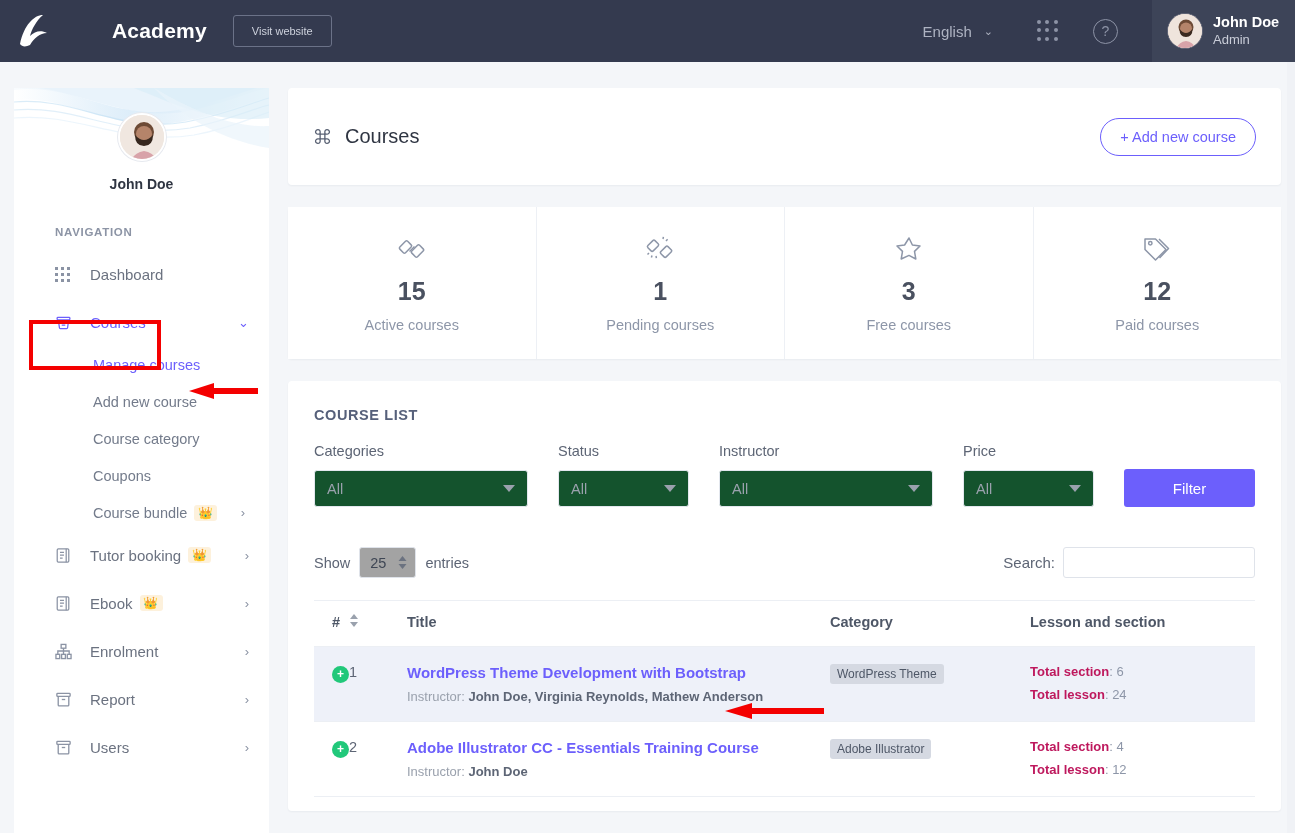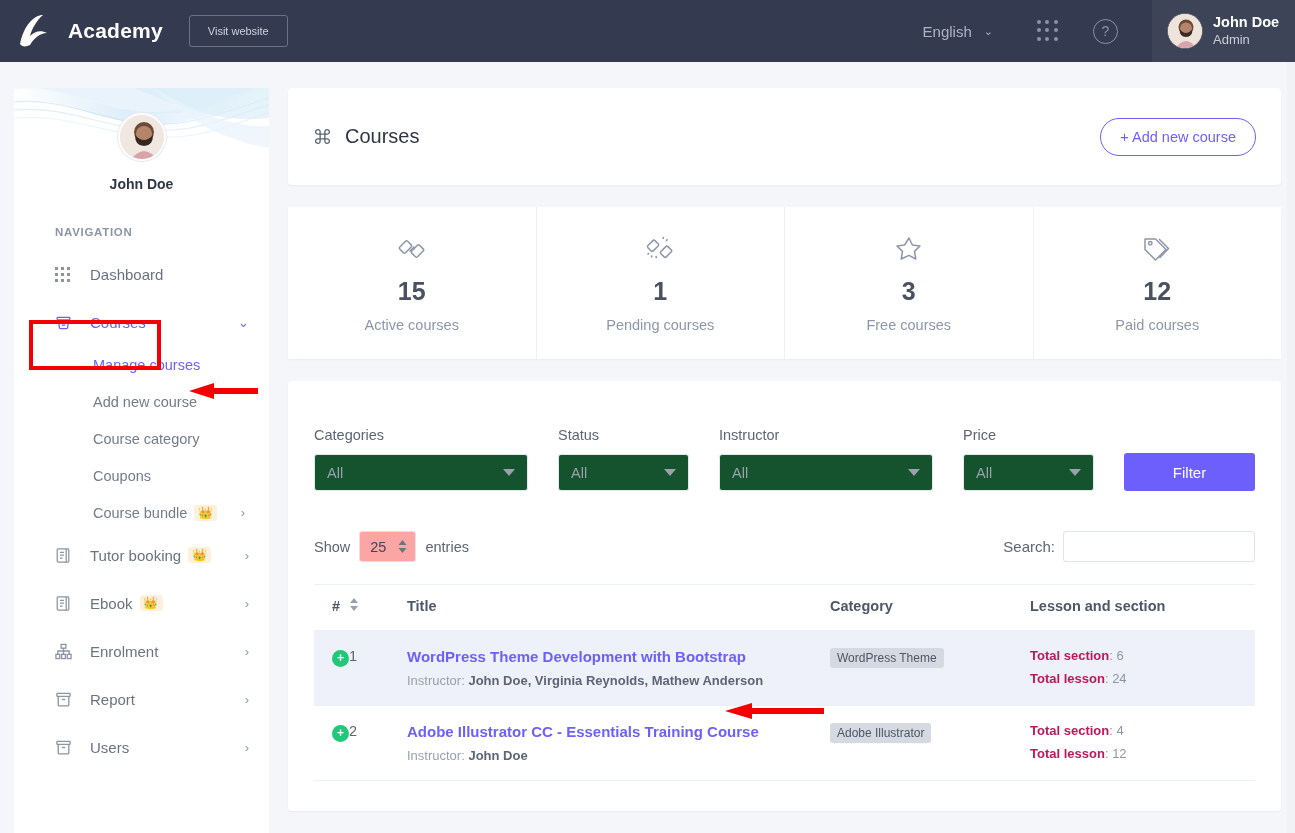--- a/index.html
+++ b/index.html
@@ -10,21 +10,21 @@
     overflow: hidden;
   }
 
   
   .topbar {
     position: absolute; top: 0; left: 0;
     width: 1295px; height: 62px;
     background: #343a4f;
     display: flex; align-items: center;
   }
-  .logo-wrap { display: flex; align-items: center; padding-left: 14px; }
+  .logo-wrap { display: flex; align-items: center; padding-left: 14px; gap: 44px; }
   .logo-mark { width: 40px; height: 40px; }
   .brand-name {
     color: #ffffff; font-size: 21px; font-weight: bold;
     margin-left: 14px; letter-spacing: .2px;
   }
   .visit-btn {
     margin-left: 26px;
     border: 1px solid #6b7288;
     color: #ced2dd; background: transparent;
     font-size: 11px; padding: 9px 18px; border-radius: 3px;
@@ -177,21 +177,21 @@
     width: 134px; height: 38px; background: #6c5ffc; color: #fff;
     border: none; border-radius: 3px; font-size: 15px; cursor: pointer;
     font-family: "Liberation Sans", sans-serif;
   }
 
   .tbl-ctrl { margin-top: 40px; display: flex; align-items: center; }
   .show-wrap { display: flex; align-items: center; gap: 9px; font-size: 14.5px; color: #5d6575; }
   .show-sel {
     border: 1px solid #dfe3ea; border-radius: 3px; height: 31px;
     padding: 0 8px 0 10px; display: flex; align-items: center; gap: 12px;
-    font-size: 14.5px; color: #3e4654; cursor: pointer; background: #fca5a5;
+    font-size: 14.5px; color: #3e4654; cursor: pointer; background: #a3a3a3;
   }
   .spin { display: flex; flex-direction: column; gap: 2px; color: #6b7280; }
   .search-wrap { margin-left: auto; display: flex; align-items: center; gap: 8px; }
   .search-wrap span { font-size: 15px; color: #5d6575; }
   .search-inp {
     width: 192px; height: 31px; border: 1px solid #dfe3ea; border-radius: 3px;
     background: #fff;
   }
 
   table { width: 100%; border-collapse: collapse; margin-top: 22px; }
@@ -504,20 +504,21 @@
           <circle cx="8.3" cy="9.3" r="1.7"></circle>
           <path d="M17 5 L26.5 14.5 17.5 24"></path>
         </svg>
       </span>
       <span class="stat-num">12</span>
       <span class="stat-lbl">Paid courses</span>
     </div>
   </div>
 
   <div class="card list-card">
+    <div class="list-title">COURSE LIST</div>
 
     <div class="filters">
       <div class="fgroup">
         <label>Categories</label>
         <div class="fselect w-cat">
           <span>All</span>
           <span class="tri"></span>
         </div>
       </div>
       <div class="fgroup">

